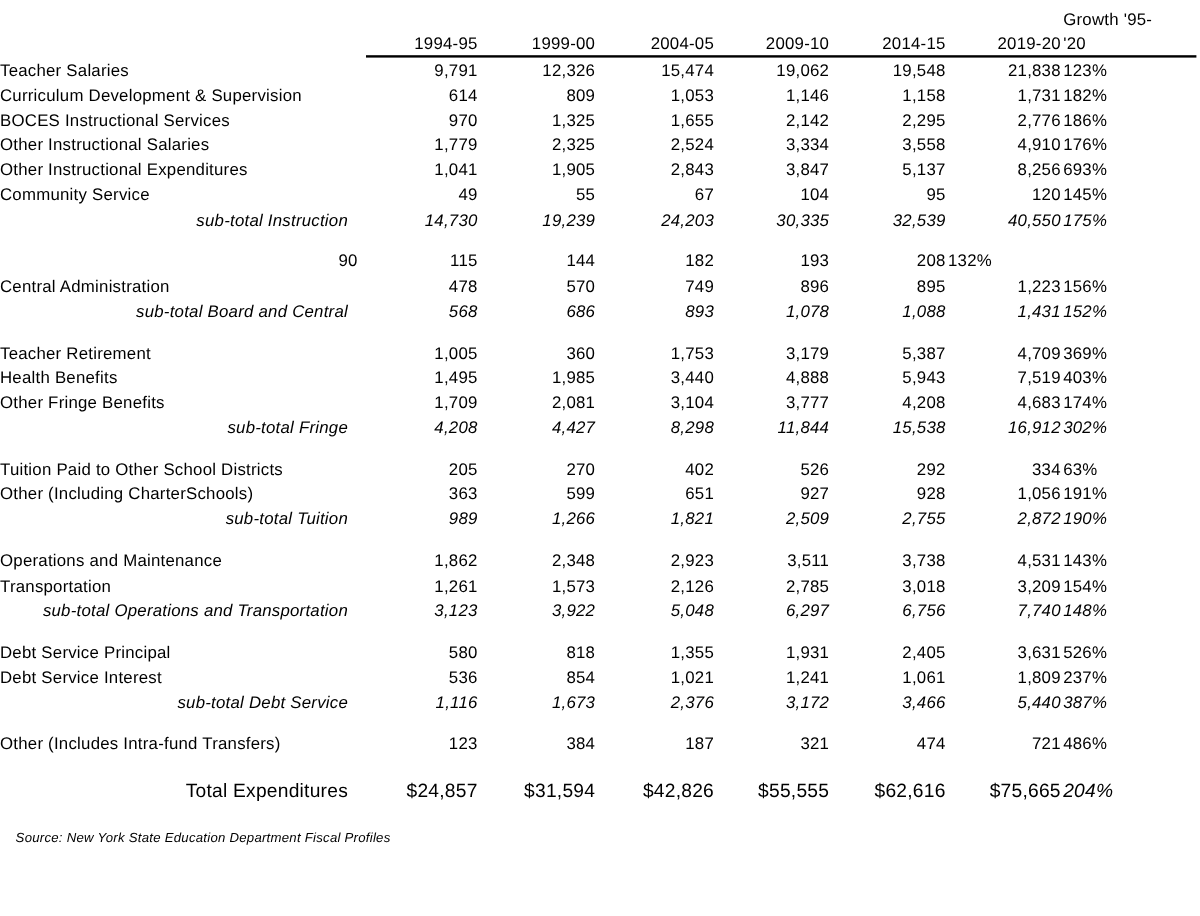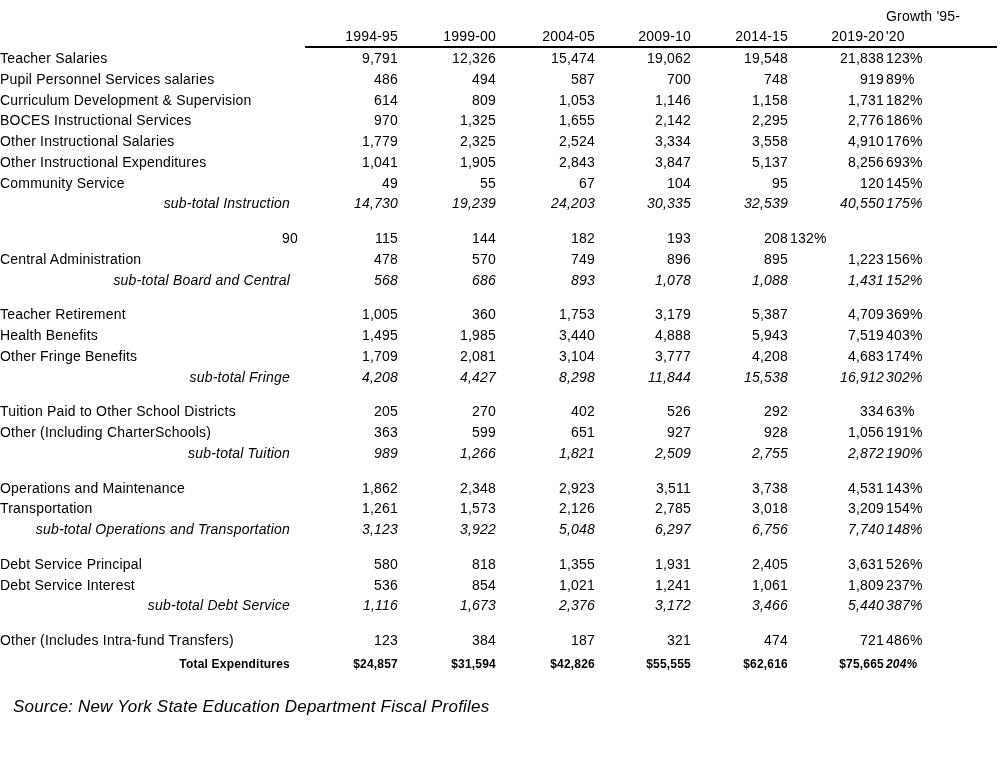--- a/index.html
+++ b/index.html
@@ -26,29 +26,29 @@
   .header-rule {
     margin-left: 305px; margin-right: 3px;
     border-top: 2px solid #000;
     height: 0;
   }
   .section { margin-top: 14px; }
   #table-body .section:first-child { margin-top: 0; }
   .subtotal-row { font-style: italic; }
   .subtotal-row .cell.label { text-align: right; }
   .total-row {
-    margin-top: 0;
-    font-weight: bold; font-size: 12px;
+    margin-top: 17px;
+    font-weight: normal; font-size: 16px;
     height: 26px; line-height: 26px;
   }
   .total-row .cell.label { text-align: right; }
   .total-row .cell.growth { font-style: italic; }
   .source-line {
     margin-top: 20px; padding-left: 13px;
-    font-style: italic; font-size: 17px;
+    font-style: italic; font-size: 11px;
   }
 </style>
 </head>
 <body>
 
 <div id="table-wrap">
 
   <div class="thead">
     <div class="row">
       <div class="cell label"></div>
@@ -79,30 +79,20 @@
           <div class="cell label">Teacher Salaries</div>
           <div class="cell num">9,791</div>
           <div class="cell num">12,326</div>
           <div class="cell num">15,474</div>
           <div class="cell num">19,062</div>
           <div class="cell num">19,548</div>
           <div class="cell num">21,838</div>
           <div class="cell growth">123%</div>
         </div>
         <div class="row data-row">
-          <div class="cell label">Pupil Personnel Services salaries</div>
-          <div class="cell num">486</div>
-          <div class="cell num">494</div>
-          <div class="cell num">587</div>
-          <div class="cell num">700</div>
-          <div class="cell num">748</div>
-          <div class="cell num">919</div>
-          <div class="cell growth">89%</div>
-        </div>
-        <div class="row data-row">
           <div class="cell label">Curriculum Development &amp; Supervision</div>
           <div class="cell num">614</div>
           <div class="cell num">809</div>
           <div class="cell num">1,053</div>
           <div class="cell num">1,146</div>
           <div class="cell num">1,158</div>
           <div class="cell num">1,731</div>
           <div class="cell growth">182%</div>
         </div>
         <div class="row data-row">

